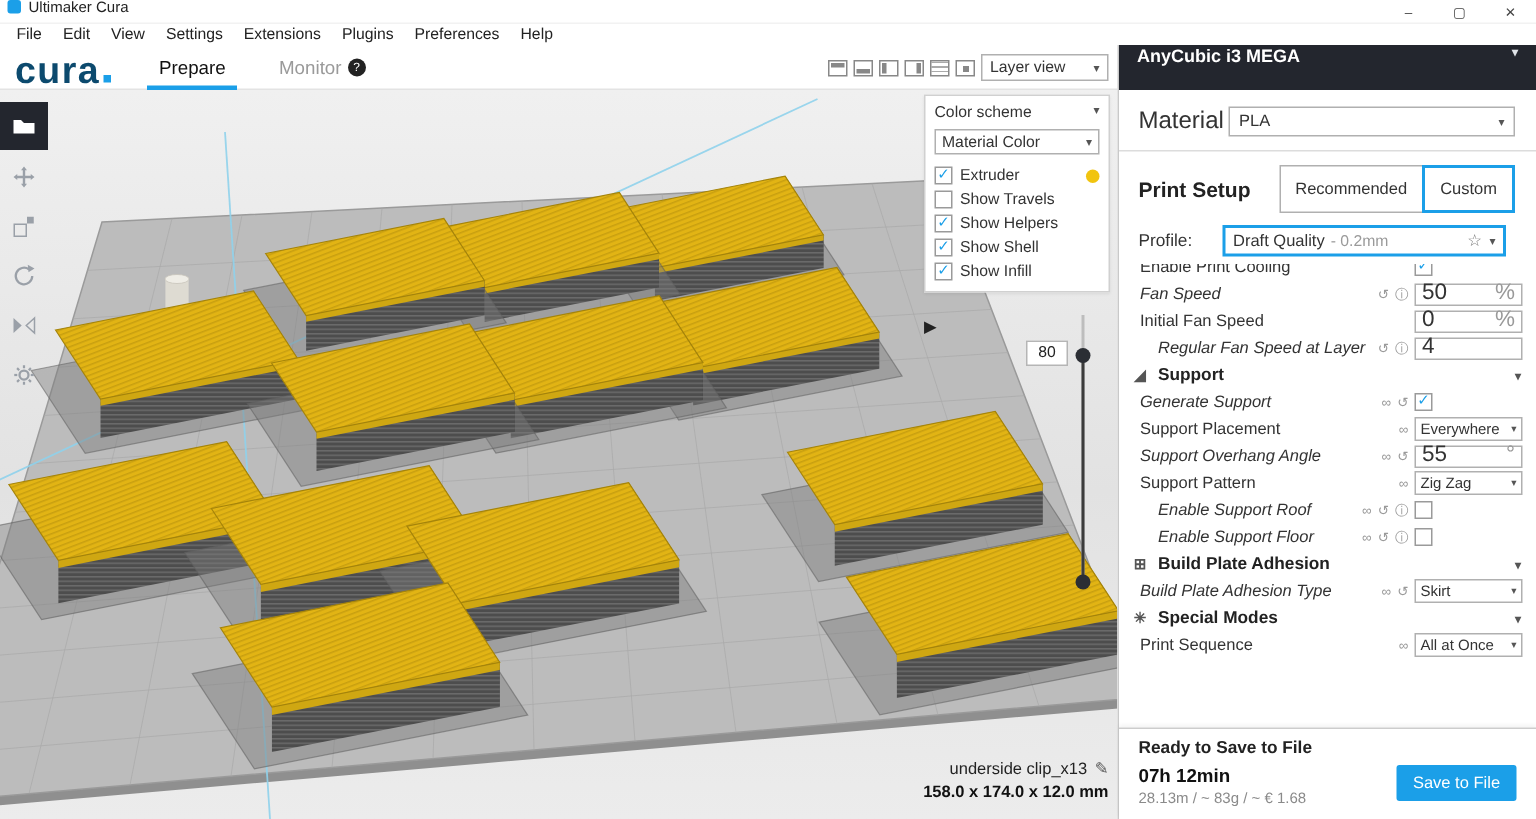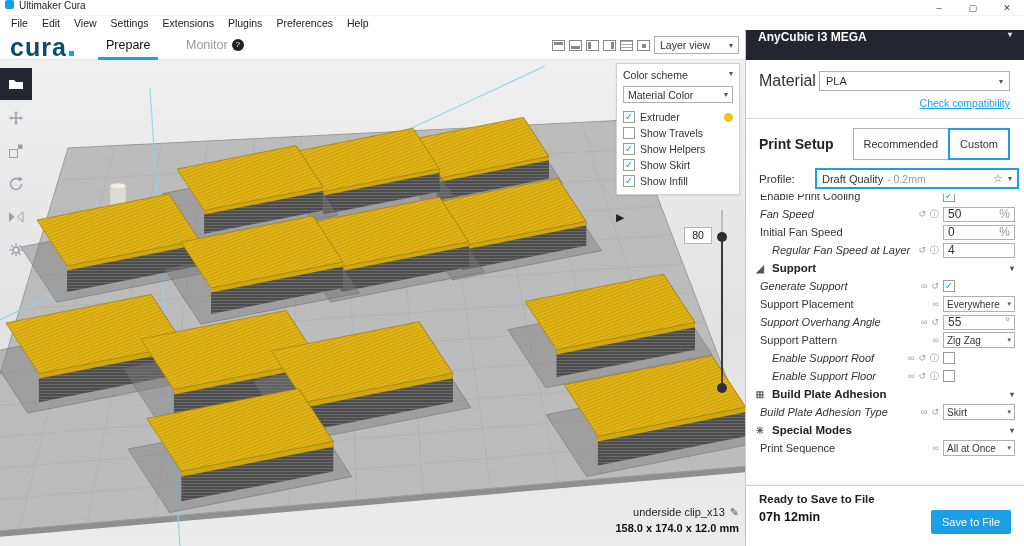--- a/index.html
+++ b/index.html
@@ -67,37 +67,37 @@
   .mat-row{display:flex;align-items:center;margin:11px 14px 0 13px}
   .mat-row .lbl{font-size:16px;color:#333;width:60px;flex:none}
   .dd{height:20px;border:1px solid #b0b0b0;background:#fff;display:flex;align-items:center;padding:0 6px;font-size:11px;flex:1;color:#333}
   .compat{text-align:right;margin:6px 14px 0 0;color:var(--accent);text-decoration:underline;font-size:10.5px;cursor:pointer}
   .divider{height:1px;background:#dcdcdc;margin-top:9px}
   .ps-row{display:flex;align-items:center;margin:9px 14px 0 13px}
   .ps-label{font-weight:bold;font-size:14px;flex:1;color:#222}
   .seg{display:flex}
   .seg-btn{height:32px;background:#fff;border:1px solid #b0b0b0;font-size:11px;padding:0 10px;font-family:inherit;color:#333}
   .seg-btn.active{border:2px solid var(--accent);margin-left:-1px}
-  .profile-row{display:flex;align-items:center;margin:8px 5px 0 13px}
+  .profile-row{display:flex;align-items:center;margin:8px 20px 0 13px}
   .profile-row .lbl{font-size:11.5px;width:56px;flex:none}
   .profile-dd{border:2px solid var(--accent);height:21px;padding:0 5px}
   .suffix{color:#9a9a9a;margin-left:4px;font-size:10.5px}
   .star{margin-left:auto;color:#777;font-size:11px}
   .profile-dd .chev{margin-left:5px}
   .search{display:block;margin:9px 14px 0 13px;width:252px;height:19px;border:1px solid #b0b0b0;font-size:11px;padding:0 5px;font-family:inherit;color:#333}
   .search::placeholder{color:#999}
   #settings-list{margin-top:5px;overflow:hidden;height:272px}
   .set-row{display:flex;align-items:center;height:18px;padding:0 9px 0 14px;font-size:11px;color:#333}
   .set-row.it .set-lb{font-style:italic}
   .set-row.clipped{margin-top:-7px}
   .set-lb{white-space:nowrap}
   .flex{flex:1}
   .mini-ic{color:#9a9a9a;font-size:9px;margin-right:4px;flex:none}
   .ctrlcol{width:72px;display:flex;flex:none}
-  .set-input{flex:1;height:15px;border:1px solid #b0b0b0;background:#fff;display:flex;align-items:center;padding:0 4px;font-size:12px}
+  .set-input{flex:1;height:15px;border:1px solid #b0b0b0;background:#fff;display:flex;align-items:flex-end;padding:0 4px;font-size:15px}
   .set-input .u{margin-left:auto;color:#999}
   .set-select{flex:1;height:16px;border:1px solid #b0b0b0;background:#fff;display:flex;align-items:center;padding:0 3px;font-size:10px}
   .set-select .chev{font-size:7px}
   .set-cat{display:flex;align-items:center;height:18px;padding:0 10px 0 8px;font-weight:bold;font-size:11.5px;color:#222}
   .cat-ic{color:#555;font-size:10px;margin-right:6px;width:12px;text-align:center;flex:none}
   .cat-ch{margin-left:auto;font-size:8px;color:#555}
   .panel-footer{position:absolute;left:0;bottom:0;width:100%;height:61px;border-top:1px solid #ccc;background:#fff;box-shadow:0 -2px 3px rgba(0,0,0,.05)}
   .status{font-weight:bold;font-size:11.5px;margin:7px 0 0 13px;color:#222}
   .time{font-weight:bold;font-size:12.5px;margin:5px 0 0 13px;color:#111}
   .usage{font-size:10px;color:#8a8a8a;margin:3px 0 0 13px}
@@ -345,21 +345,21 @@
         <div class="cs-row">
           <span class="chk"></span>
           <span class="cs-label">Show Travels</span>
         </div>
         <div class="cs-row">
           <span class="chk">✓</span>
           <span class="cs-label">Show Helpers</span>
         </div>
         <div class="cs-row">
           <span class="chk">✓</span>
-          <span class="cs-label">Show Skirt</span>
+          <span class="cs-label">Show Shell</span>
         </div>
         <div class="cs-row">
           <span class="chk">✓</span>
           <span class="cs-label">Show Infill</span>
         </div>
       </div>
   </div>
 
   <span class="play-btn">▶</span>
   <div class="slider-track"></div>
@@ -382,21 +382,20 @@
     <span class="chev">▾</span>
   </div>
 
   <div class="mat-row">
     <span class="lbl">Material</span>
     <div class="dd">
       <span>PLA</span>
       <span class="chev">▾</span>
     </div>
   </div>
-  <div class="compat">Check compatibility</div>
   <div class="divider"></div>
 
   <div class="ps-row">
     <span class="ps-label">Print Setup</span>
     <div class="seg">
       <button class="seg-btn">Recommended</button>
       <button class="seg-btn active">Custom</button>
     </div>
   </div>
 
@@ -552,15 +551,16 @@
             <span>All at Once</span>
             <span class="chev">▾</span>
           </span>
         </span>
       </div>
     </div>
 
   <div class="panel-footer">
     <div class="status">Ready to Save to File</div>
     <div class="time">07h 12min</div>
+    <div class="usage">28.13m / ~ 83g / ~ € 1.68</div>
     <button class="save-btn">Save to File</button>
   </div>
 </div>
 
 </body></html>

